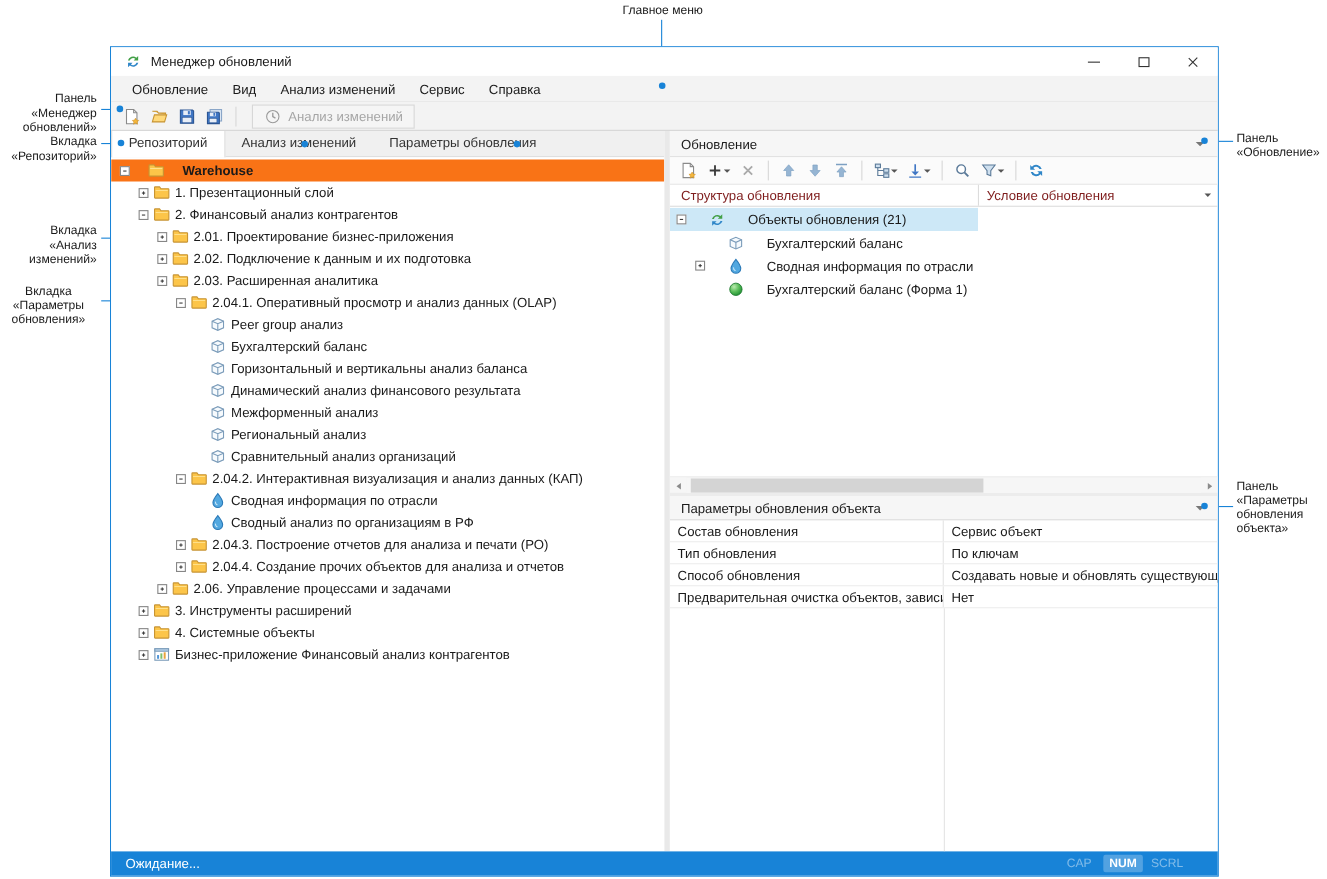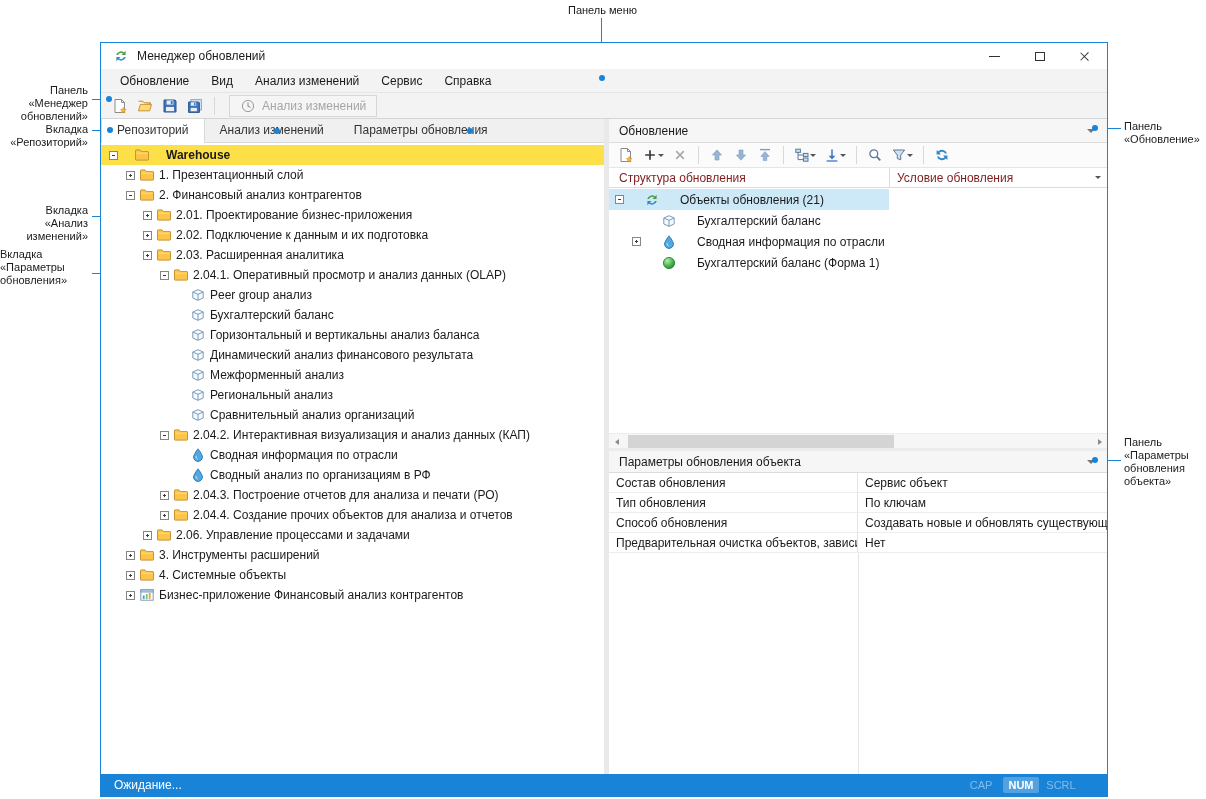--- a/index.html
+++ b/index.html
@@ -35,21 +35,21 @@
 .left{width:503px;flex:none;display:flex;flex-direction:column;background:#fff;}
 .vsplit{width:5px;flex:none;background:#e9e9e9;}
 .right{flex:1;display:flex;flex-direction:column;background:#fff;overflow:hidden;}
 
 .tabbar{height:24px;flex:none;background:#f0f0f0;box-shadow:inset 0 -1px 0 #d9d9d9;display:flex;}
 .tab{font-size:12px;line-height:23px;height:24px;padding:0 15px;color:#333;}
 .tab.active{background:#fff;border-left:1px solid #d9d9d9;border-right:1px solid #d9d9d9;}
 
 .tree{flex:1;overflow:hidden;padding-top:2px;}
 .trow{height:20px;display:flex;align-items:center;gap:4px;font-size:12px;white-space:nowrap;}
-.trow.sel{background:#fde047;gap:16px;}
+.trow.sel{background:#f97316;gap:16px;}
 .trow .lbl.b{font-weight:bold;}
 .exp{position:relative;width:9px;height:9px;border:1px solid #868686;background:#fff;flex:none;}
 .exp::before{content:'';position:absolute;left:2px;right:2px;top:50%;margin-top:-0.5px;height:1px;background:#3c3c3c;}
 .exp.plus::after{content:'';position:absolute;top:2px;bottom:2px;left:50%;margin-left:-0.5px;width:1px;background:#3c3c3c;}
 .exp.none{visibility:hidden;}
 
 .upper{height:329px;flex:none;display:flex;flex-direction:column;overflow:hidden;}
 .phead{height:24px;flex:none;display:flex;align-items:center;background:#f6f6f6;border-bottom:1px solid #dcdcdc;padding:0 12px 0 10px;font-size:12px;}
 .phead .caret{margin-left:auto;}
 .ptool{height:25px;flex:none;background:#fbfbfb;border-bottom:1px solid #e6e6e6;display:flex;align-items:center;padding-left:6px;gap:2px;}
@@ -180,38 +180,38 @@
 <symbol id="i-funnel" viewBox="0 0 16 16">
         <path d="M2.4 3h11.2L9.7 8.1v4.7l-3.4-1.3V8.1z" fill="#cfe0ef" stroke="#5b7a99"></path>
       </symbol>
 <symbol id="i-refresh" viewBox="0 0 16 16">
         <path d="M13 6.6A5.2 5.2 0 0 0 4.1 4.5L2.6 3v4.4H7L5.4 5.8A3.4 3.4 0 0 1 11 6.6z" fill="#2f86c8"></path>
         <path d="M3 9.4a5.2 5.2 0 0 0 8.9 2.1l1.5 1.5V8.6H9l1.6 1.6A3.4 3.4 0 0 1 5 9.4z" fill="#2f86c8"></path>
       </symbol>
 </defs>
 </svg>
 
-<div class="callout-text" style="left:540px;top:4px;width:125px;text-align:center">Панель меню</div>
+<div class="callout-text" style="left:540px;top:4px;width:125px;text-align:center">Главное меню</div>
 <div class="cl-line" style="left:601px;top:18px;width:1px;height:58px"></div>
 <div class="cl-dot" style="left:599px;top:75px"></div>
 
 <div class="callout-text" style="left:0px;top:84px;width:88px;text-align:right">Панель «Менеджер обновлений»</div>
 <div class="cl-line" style="left:92px;top:99px;width:13px;height:1px"></div>
 <div class="cl-dot" style="left:106px;top:96px"></div>
 
 <div class="callout-text" style="left:0px;top:123px;width:88px;text-align:right">Вкладка «Репозиторий»</div>
 <div class="cl-line" style="left:92px;top:130px;width:14px;height:1px"></div>
 <div class="cl-dot" style="left:107px;top:127px"></div>
 
 <div class="callout-text" style="left:0px;top:204px;width:88px;text-align:right">Вкладка «Анализ изменений»</div>
 <div class="cl-line" style="left:92px;top:216px;width:185px;height:1px"></div>
 <div class="cl-line" style="left:277px;top:133px;width:1px;height:84px"></div>
 <div class="cl-dot" style="left:274px;top:128px"></div>
 
-<div class="callout-text" style="left:0px;top:248px;width:88px;text-align:left">Вкладка «Параметры обновления»</div>
+<div class="callout-text" style="left:0px;top:259px;width:88px;text-align:center">Вкладка «Параметры обновления»</div>
 <div class="cl-line" style="left:92px;top:273px;width:378px;height:1px"></div>
 <div class="cl-line" style="left:470px;top:133px;width:1px;height:141px"></div>
 <div class="cl-dot" style="left:467px;top:128px"></div>
 
 <div class="callout-text" style="left:1124px;top:120px;width:80px">Панель «Обновление»</div>
 <div class="cl-line" style="left:1098px;top:128px;width:23px;height:1px"></div>
 <div class="cl-dot" style="left:1092px;top:125px"></div>
 
 <div class="callout-text" style="left:1124px;top:436px;width:80px">Панель «Параметры обновления объекта»</div>
 <div class="cl-line" style="left:1098px;top:460px;width:23px;height:1px"></div>

